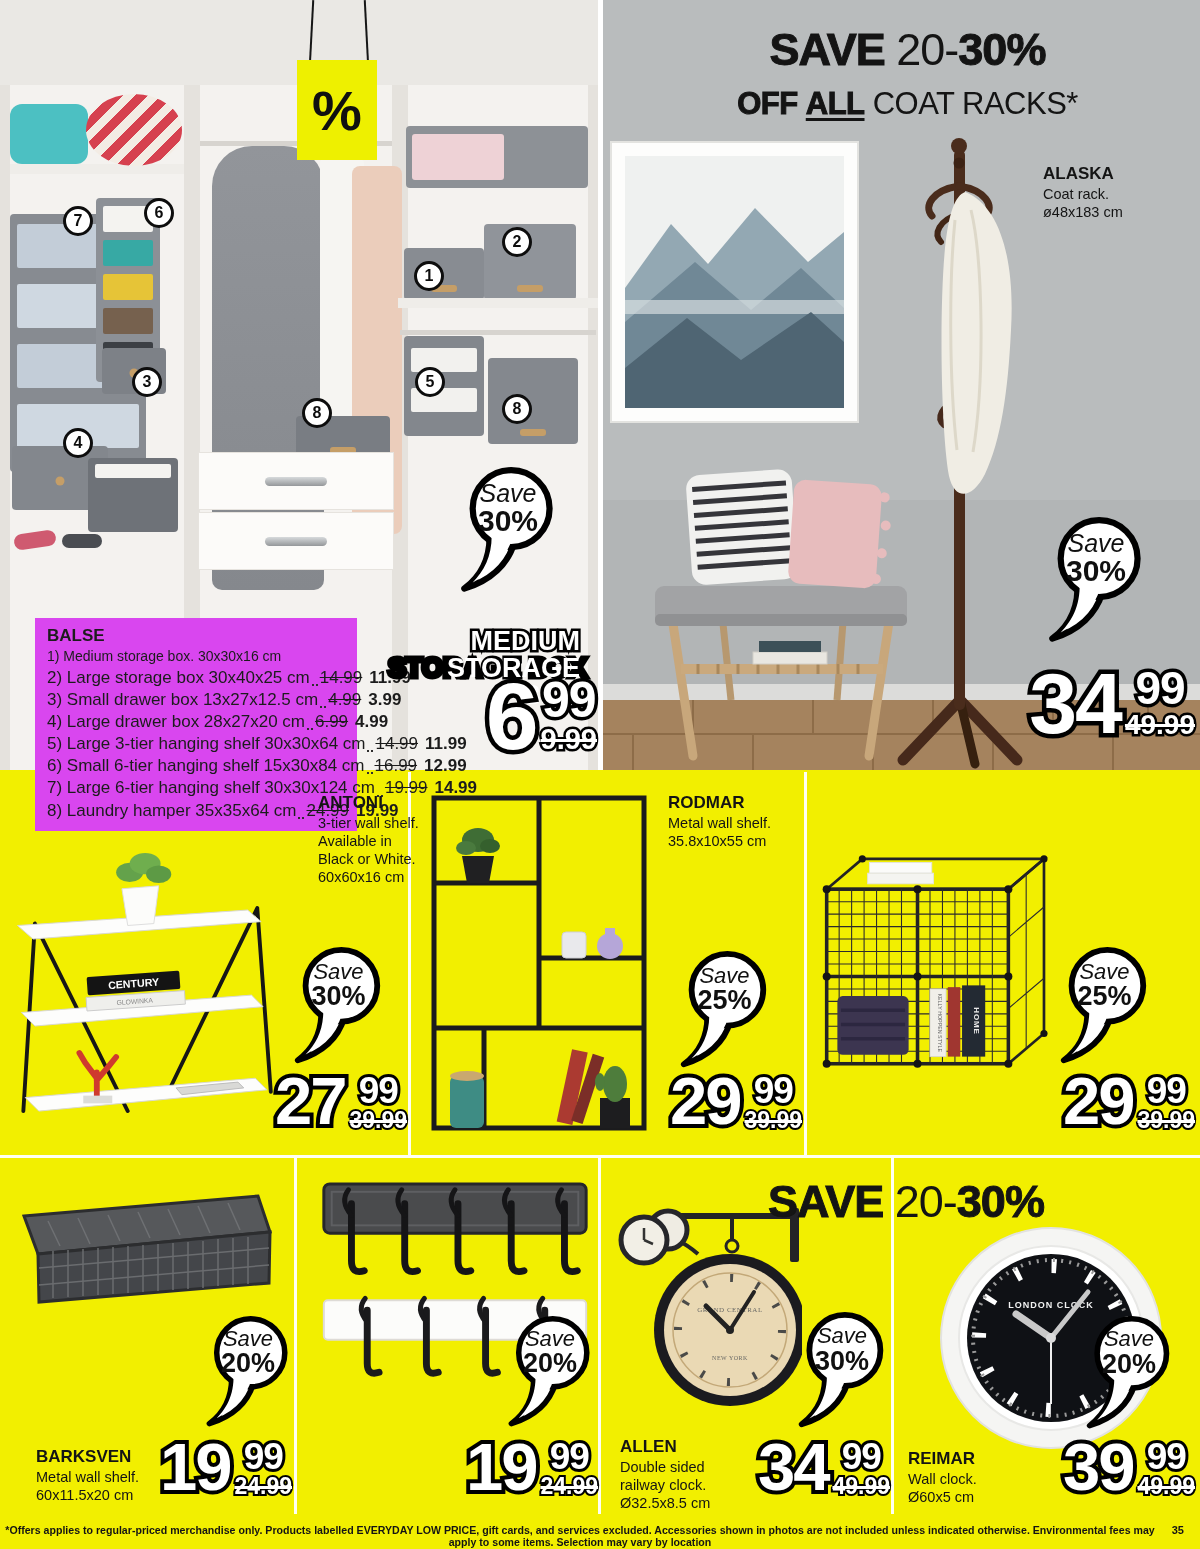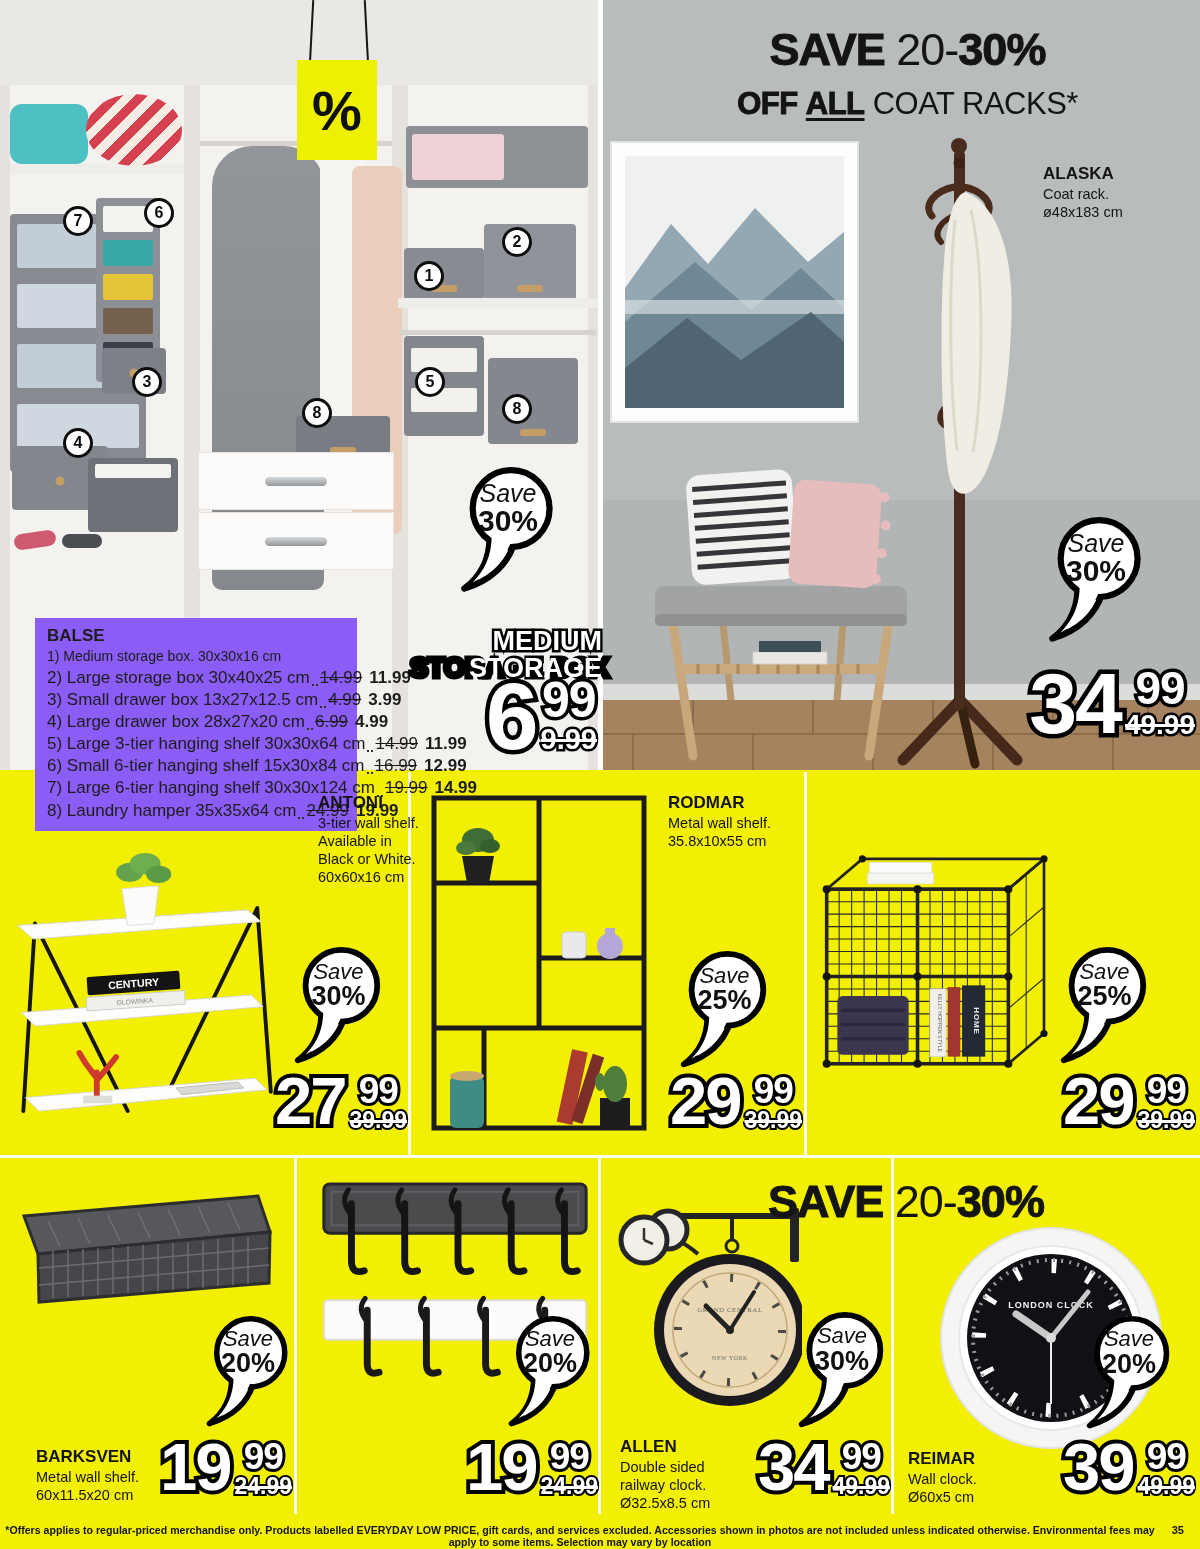--- a/index.html
+++ b/index.html
@@ -14,21 +14,21 @@
   .panel{position:absolute;background:#e5e2dd;top:85px;height:685px;}
   .gbox{position:absolute;background:#83878d;border-radius:4px;}
   .slot{position:absolute;left:7px;right:7px;background:#c3cdd8;border-radius:2px;}
   .knob{position:absolute;width:9px;height:9px;border-radius:50%;background:#c59e67;left:50%;top:55%;transform:translate(-50%,-50%);}
   .handle{position:absolute;left:50%;bottom:14px;transform:translateX(-50%);width:62px;height:9px;border-radius:5px;background:linear-gradient(#d7dadc,#94979a);}
   .leather{position:absolute;left:50%;bottom:8px;transform:translateX(-50%);width:26px;height:7px;border-radius:3px;background:#c59e67;}
   .callout{position:absolute;width:30px;height:30px;border-radius:50%;background:#fff;border:3px solid #0d0d0d;display:flex;align-items:center;justify-content:center;font-weight:700;font-size:16px;color:#0d0d0d;box-sizing:border-box;z-index:6;}
   .ptag{position:absolute;left:297px;top:60px;width:80px;height:100px;background:#eef000;display:flex;align-items:center;justify-content:center;font-size:56px;font-weight:700;color:#101010;z-index:5;}
   .string{position:absolute;width:2px;height:62px;top:0;background:#161616;z-index:5;}
   
-  .balse{position:absolute;left:35px;top:618px;width:322px;background:#8b5cf6;padding:8px 12px 9px;box-sizing:border-box;color:#1c1c1c;z-index:6;}
+  .balse{position:absolute;left:35px;top:618px;width:322px;background:#d946ef;padding:8px 12px 9px;box-sizing:border-box;color:#1c1c1c;z-index:6;}
   .balse-name{font-size:17px;font-weight:700;margin-bottom:2px;}
   .balse-intro{font-size:14px;margin-bottom:3px;}
   .balse-item{display:flex;align-items:flex-end;font-size:17px;line-height:1.3;white-space:nowrap;}
   .leader{flex:1;border-bottom:2px dotted #2e2e2e;margin:0 2px 3px 2px;min-width:6px;}
   .balse-old{text-decoration:line-through;}
   .balse-new{font-weight:700;margin-left:7px;}
   
   .bubble{position:absolute;z-index:7;}
   .bubble svg{display:block;width:100%;height:100%;}
   .bubble-txt{position:absolute;left:6%;top:6%;width:88%;height:52%;display:flex;flex-direction:column;align-items:center;justify-content:center;color:#101010;line-height:1.02;}
@@ -42,21 +42,21 @@
   .strike{text-decoration:line-through;text-decoration-thickness:3px;text-decoration-color:#fff;}
   .strike::before{text-decoration:line-through;text-decoration-thickness:7px;text-decoration-color:#000;}
   .price{position:absolute;display:flex;justify-content:flex-end;align-items:flex-start;font-weight:700;z-index:7;}
   .p-int{line-height:.82;letter-spacing:-2px;}
   .p-col{display:flex;flex-direction:column;align-items:center;margin-left:4px;}
   .p-dec{line-height:.9;letter-spacing:-1px;}
   .pr-xl .p-int{font-size:95px;--sw:9px;}.pr-xl .p-dec{font-size:50px;--sw:7px;}.pr-xl .p-old{font-size:29px;--sw:5px;}
   .pr-lg .p-int{font-size:86px;--sw:9px;}.pr-lg .p-dec{font-size:46px;--sw:7px;}.pr-lg .p-old{font-size:28px;--sw:5px;}
   .pr-md .p-int{font-size:67px;--sw:8px;}.pr-md .p-dec{font-size:37px;--sw:6px;}.pr-md .p-old{font-size:23px;--sw:4px;}
   
-  .medium-title{position:absolute;left:410px;top:628px;width:192px;text-align:right;font-weight:700;line-height:1.0;z-index:7;}
+  .medium-title{position:absolute;left:388px;top:628px;width:192px;text-align:right;font-weight:700;line-height:1.0;z-index:7;}
   .mt-line .otl{font-size:27px;--sw:5px;letter-spacing:0;}
   .big-header{position:absolute;text-align:center;color:#141414;line-height:1.05;z-index:7;padding-left:6px;}
   .bh1{font-size:45px;letter-spacing:-1px;}
   .bh2{font-size:31px;letter-spacing:-.5px;margin-top:15px;}
   .w900{font-weight:700;-webkit-text-stroke:1px currentColor;}
   .uline{text-decoration:underline;text-decoration-thickness:3px;text-underline-offset:4px;}
   .prod-text{position:absolute;color:#141414;z-index:7;}
   .prod-name{font-size:17px;font-weight:700;margin-bottom:2px;}
   .prod-line{font-size:14.5px;line-height:1.24;}
   .divider-v{position:absolute;width:3px;background:rgba(255,255,255,.95);z-index:4;}

